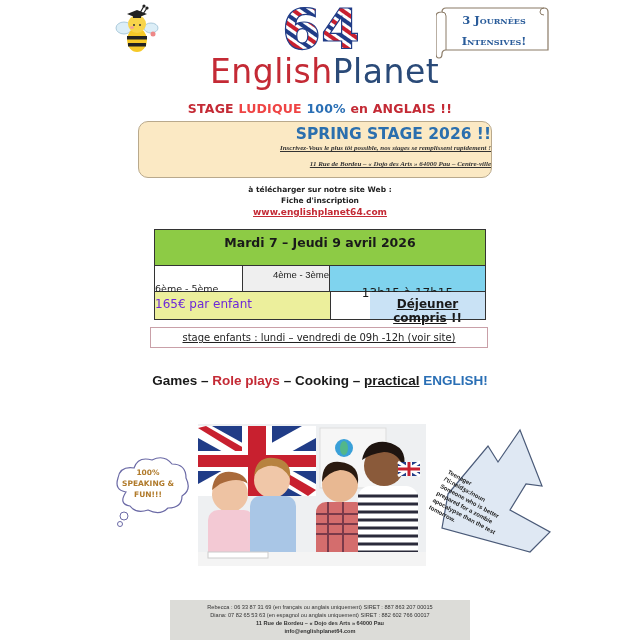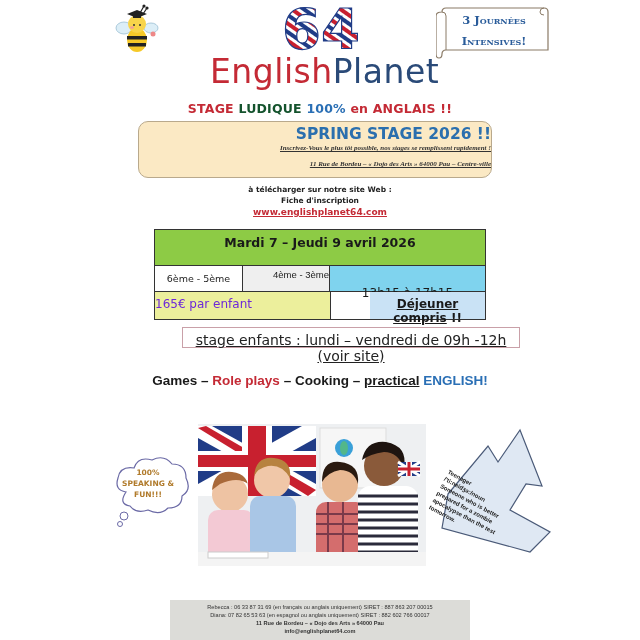--- a/index.html
+++ b/index.html
@@ -15,47 +15,47 @@
   .logo-text .english { color:#c42a35; }
   .logo-text .planet { color:#2a4a78; }
 
   
   .scroll { left:436px; top:6px; width:114px; height:54px; }
   .scroll-text { left:446px; top:10px; width:96px; text-align:center; color:#2a5c9a; font-weight:bold; font-size:11.5px; line-height:21px; font-family:"DejaVu Serif", serif; font-variant:small-caps; }
 
   
   .tagline { left:140px; top:101px; width:360px; text-align:center; font-size:12.5px; font-weight:bold; font-family:"DejaVu Sans", sans-serif; letter-spacing:0.2px; }
   .tagline .t1 { color:#c42a35; }
-  .tagline .t2 { color:#14532d;text-align:center; }
+  .tagline .t2 { color:#ef4444;text-align:center; }
   .tagline .t3 { color:#2a6fb5; }
   .tagline .t4 { color:#c42a35;text-align:center; }
 
   
   .spring { left:138px; top:121px; width:354px; height:57px; background:#fbe9c4; border:1.5px solid #b9a98c; border-radius:10px; box-sizing:border-box; text-align:right; }
   .spring-title { margin-top:3px; font-size:15.5px; font-weight:bold; color:#2b6fae; font-family:"DejaVu Sans", sans-serif; line-height:18px; }
   .spring-sub { font-family:"Liberation Serif", serif; font-style:italic; font-weight:bold; text-decoration:underline; font-size:7px; color:#333; line-height:10px; }
   .spring-addr { margin-top:6px; font-family:"Liberation Serif", serif; font-style:italic; font-weight:bold; text-decoration:underline; font-size:7px; color:#333; line-height:10px; }
 
   
   .inscr { left:200px; top:184px; width:240px; text-align:center; font-size:7.5px; font-weight:bold; color:#222; line-height:11px; font-family:"DejaVu Sans", sans-serif; }
   .inscr-link { color:#c42a35; text-decoration:underline; font-size:9px; line-height:13px; }
 
   
   .sched { left:154px; top:229px; width:332px; border:1.5px solid #333; box-sizing:border-box; }
   .sched-head { background:#8dcb45; height:36px; border-bottom:1.5px solid #333; text-align:center; font-family:"DejaVu Sans", sans-serif; font-weight:bold; font-size:12.5px; color:#1a1a1a; padding-top:5px; box-sizing:border-box; }
   .sched-row { display:flex; border-bottom:1.5px solid #333; }
   .sched-row:last-child { border-bottom:none; }
-  .c-a { width:88px; background:#ffffff; border-right:1px solid #333; height:25px; font-size:9.5px; text-align:center; padding-top:7px; box-sizing:border-box; font-family:"DejaVu Sans", sans-serif; color:#222; }
+  .c-a { width:88px; background:#ffffff; border-right:1px solid #333; height:25px; font-size:9.5px; padding-top:17px; box-sizing:border-box; font-family:"DejaVu Sans", sans-serif; color:#222; }
   .c-b { width:87px; background:#efefef; border-right:1px solid #333; height:25px; font-size:9.5px; text-align:right; padding-top:3px; box-sizing:border-box; font-family:Liberation Sans, sans-serif; color:#222; }
   .c-c { flex:1; background:#7fd3ee; height:25px; font-size:12px; text-align:center; padding-top:20px; box-sizing:border-box; font-family:"DejaVu Sans", sans-serif; color:#1a1a1a; }
   .c-price { width:176px; background:#ecef9c; border-right:1px solid #333; height:27px; font-size:12px; text-align:left; padding-top:5px; box-sizing:border-box; font-family:"DejaVu Sans", sans-serif; color:#6d28d9; }
   .c-lunch { flex:1; background:#c9e2f5; height:27px; font-size:12px; text-align:center; padding-top:5px; box-sizing:border-box; font-family:"DejaVu Sans", sans-serif; color:#1a1a1a; font-weight:bold;margin-left:39px; }
   .c-lunch .u { text-decoration:underline; }
 
-  .kids { left:150px; top:327px; width:338px; height:21px; border:1.5px solid #c9a0a8; box-sizing:border-box; text-align:center; font-size:14px; font-family:"DejaVu Sans", sans-serif; color:#222; text-decoration:underline; padding-top:4px;margin-left:32px; }
+  .kids { left:150px; top:327px; width:338px; height:21px; border:1.5px solid #c9a0a8; box-sizing:border-box; text-align:center; font-size:10px; font-family:"DejaVu Sans", sans-serif; color:#222; text-decoration:underline; padding-top:4px; }
 
   
   .activities { left:120px; top:373px; width:400px; text-align:center; font-weight:bold; font-size:13.5px; font-family:"Liberation Sans", sans-serif; color:#1a1a1a; }
   .activities .red { color:#c42a35; }
   .activities .u { text-decoration:underline; }
   .activities .blue { color:#2a6fb5; }
 
   
   .cloud { left:112px; top:452px; width:80px; height:80px; }
   .cloud-text { left:118px; top:467px; width:60px; text-align:center; font-size:7.5px; font-weight:bold; color:#b07a2a; line-height:11px; font-family:"DejaVu Sans", sans-serif; }

